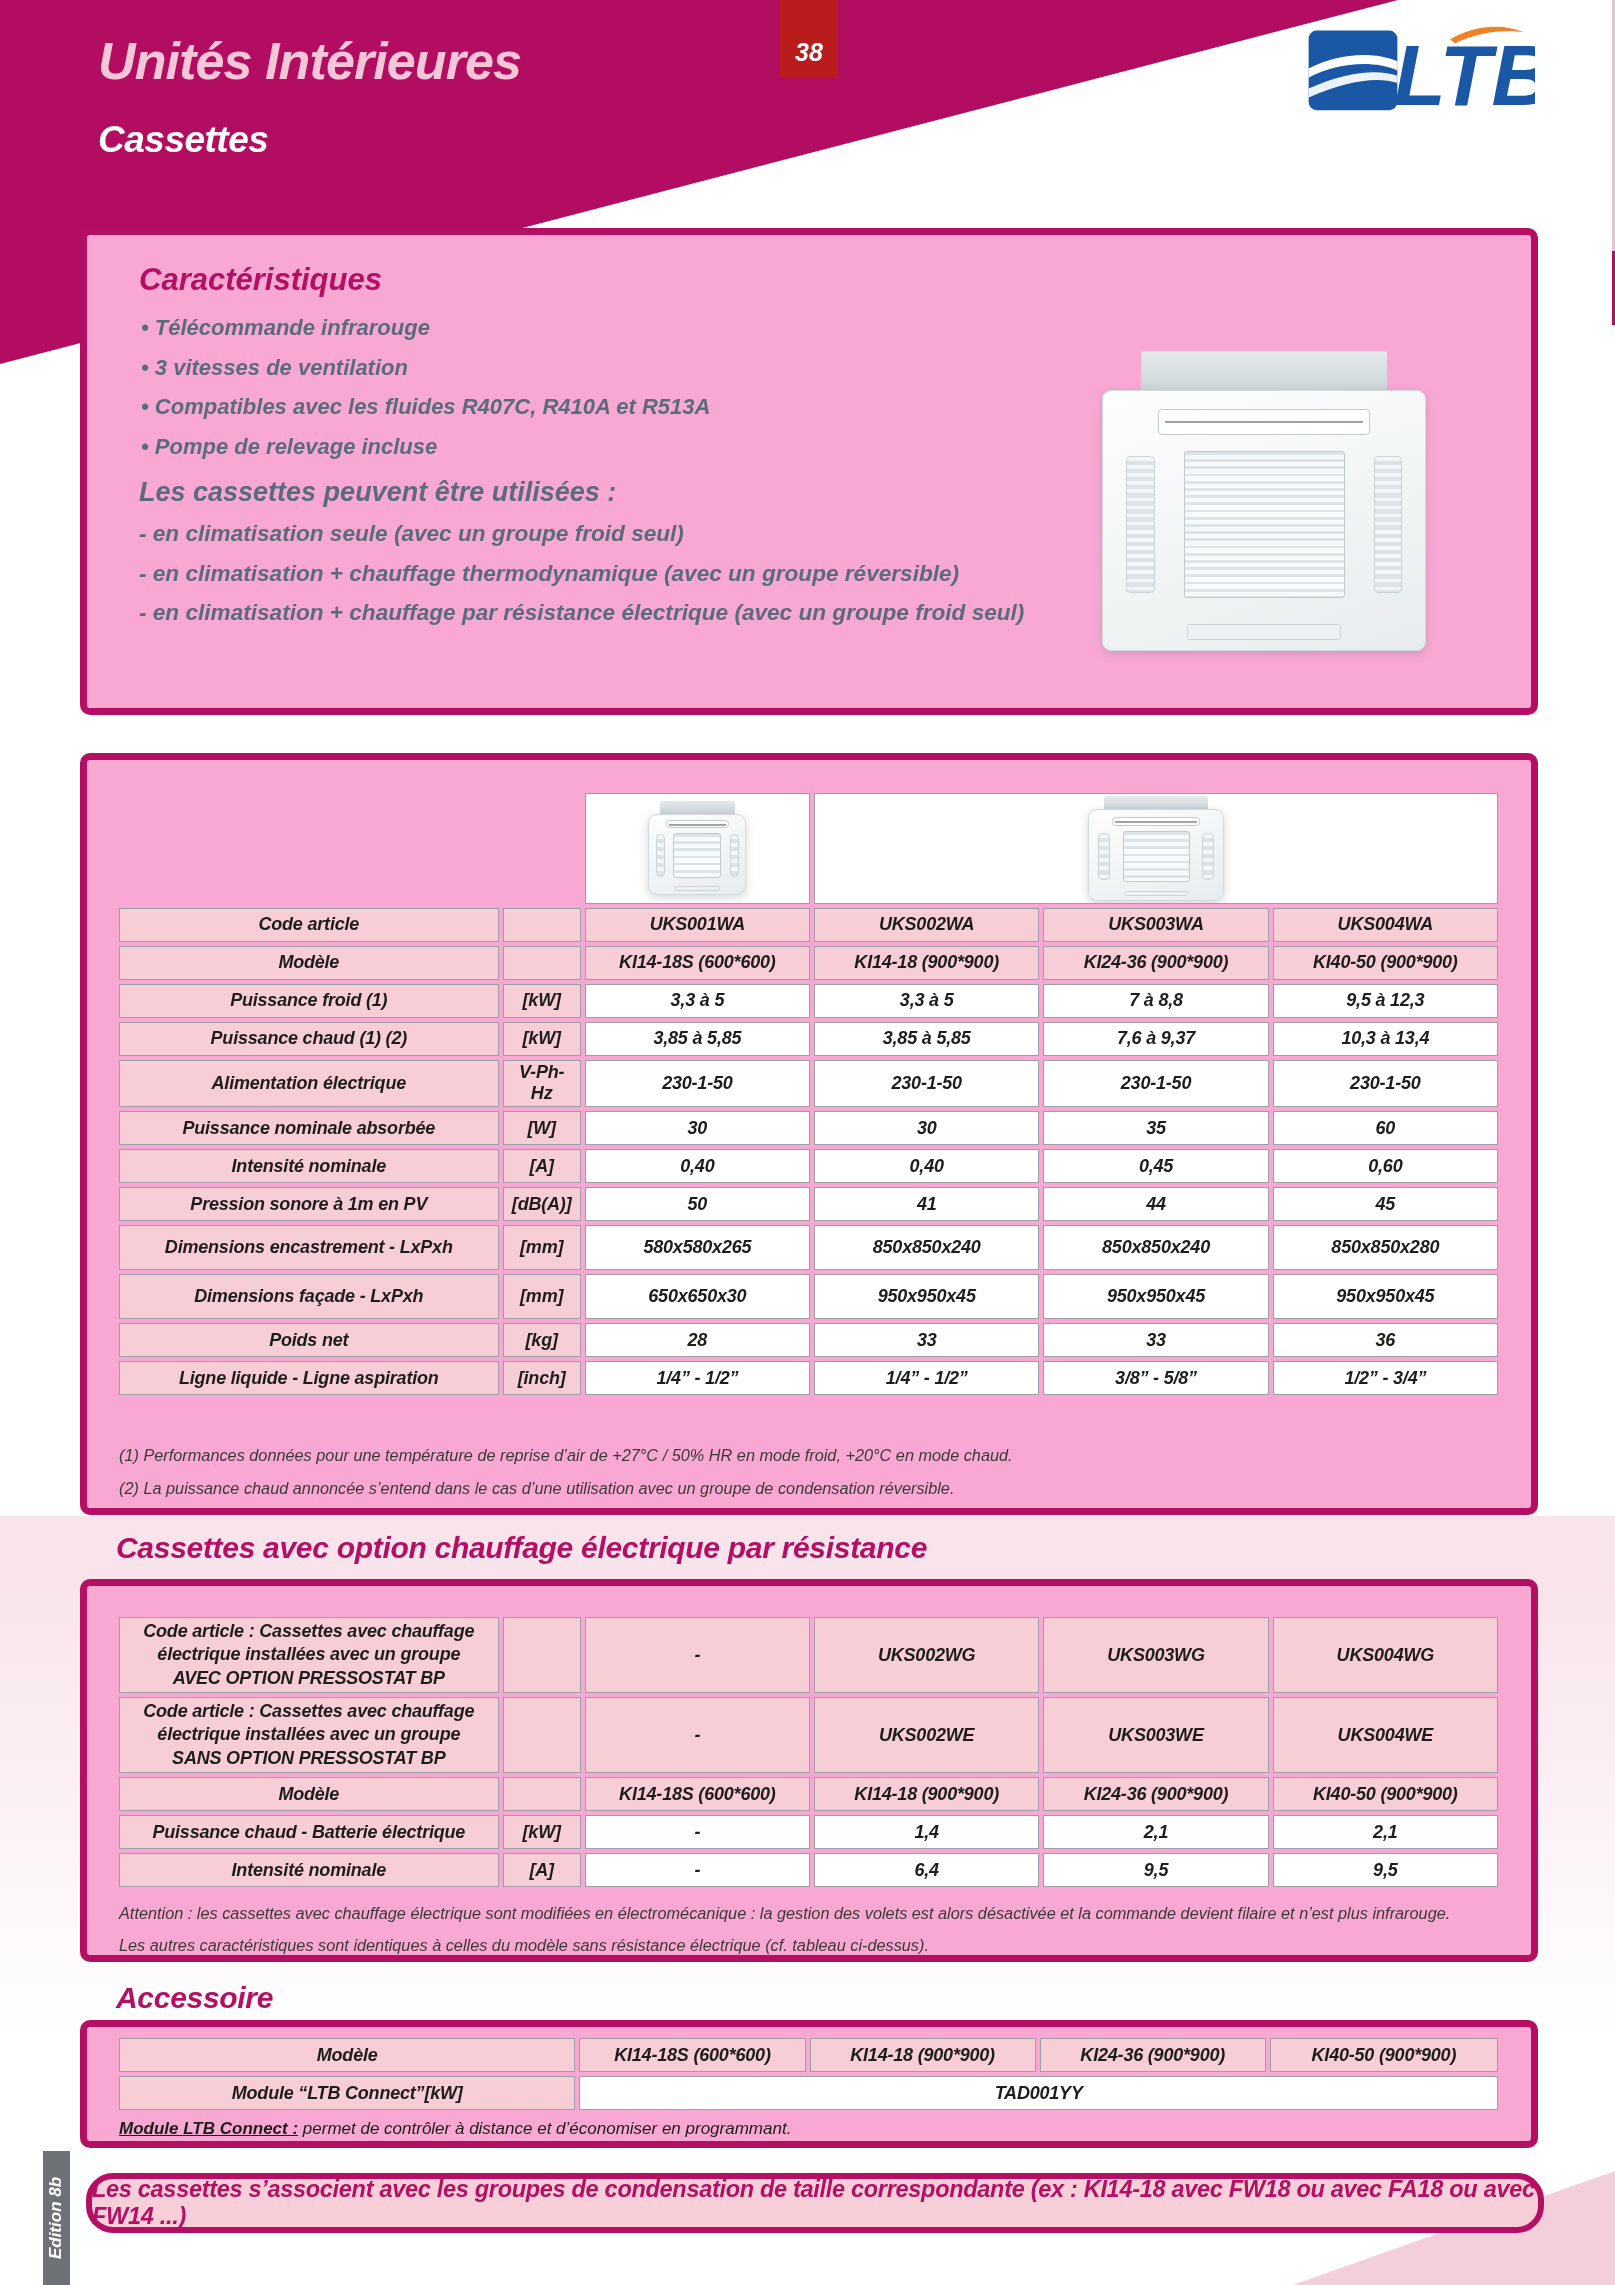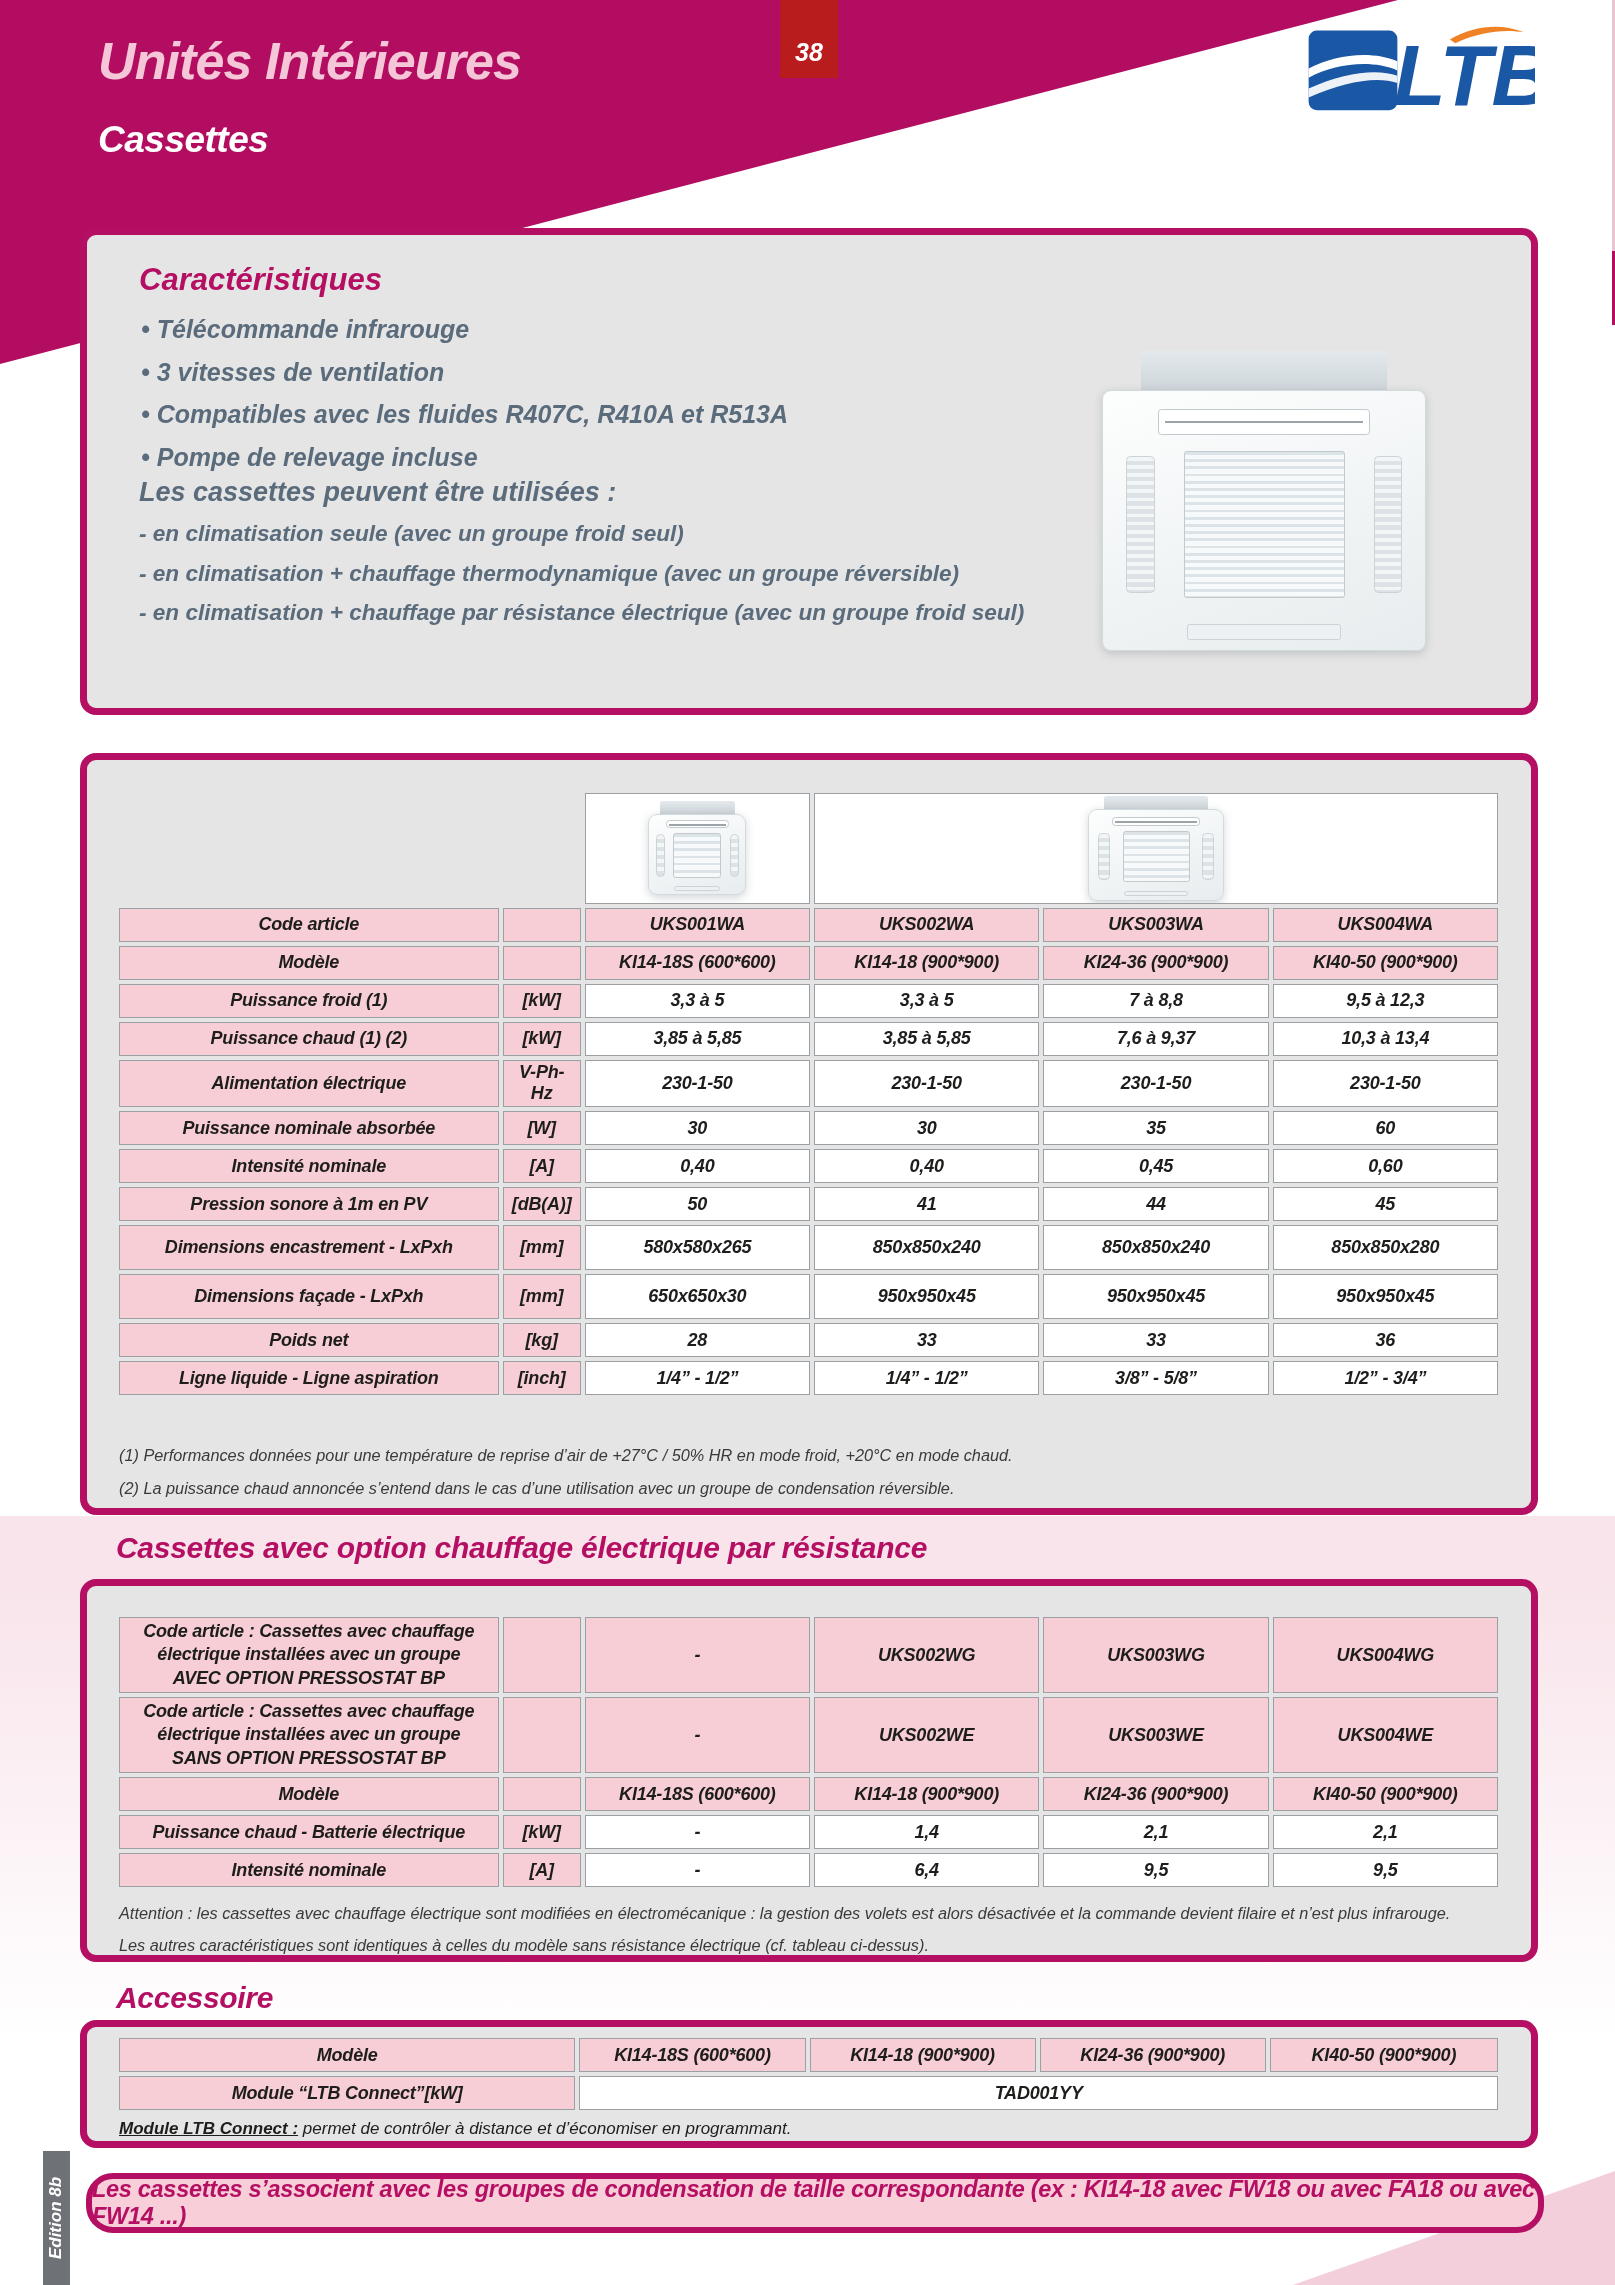--- a/index.html
+++ b/index.html
@@ -22,30 +22,30 @@
   .page-number-tab { position:absolute; left:780px; top:0; width:58px; height:78px; background:#b91c1c;
     display:flex; align-items:flex-end; justify-content:center; padding-bottom:11px; }
   .page-number-tab span { color:#ffffff; font-size:25px; font-weight:bold; font-style:italic; }
   .page-title { position:absolute; left:98px; top:31px; color:#f4c6d7; font-size:52px;
     font-weight:bold; font-style:italic; letter-spacing:-0.9px; }
   .page-subtitle { position:absolute; left:98px; top:119px; color:#ffffff; font-size:37px;
     font-weight:bold; font-style:italic; letter-spacing:-0.5px; }
   .logo { position:absolute; left:1305px; top:16.3px; width:230px; height:107px; }
 
   
-  .rbox { position:absolute; background:#e5e5e5; border:7.2px solid #b50f63; border-radius:16px; }
+  .rbox { position:absolute; background:#f9a8d4; border:7.2px solid #b50f63; border-radius:10px; }
   .box-features  { left:80px;  top:228px;  width:1458px; height:487px; }
   .box-main      { left:80px;  top:753px;  width:1458px; height:762px; }
   .box-electric  { left:80px;  top:1579px; width:1458px; height:383px; }
   .box-accessory { left:80px;  top:2020px; width:1458px; height:128px; }
 
   
   .feat-title { position:absolute; left:52px; top:27px; color:#b50f63; font-size:31px; font-weight:bold; font-style:italic; }
   .feat-list { position:absolute; left:54px; top:80px; }
-  .feat-list .bullet { color:#5a6b7c; font-size:25px; font-weight:bold; font-style:italic; margin-bottom:13.6px; }
+  .feat-list .bullet { color:#5a6b7c; font-size:22px; font-weight:bold; font-style:italic; margin-bottom:13.6px; }
   .feat-list .bullet::before { content:"• "; }
   .usage-title { position:absolute; left:52px; top:242px; color:#5a6b7c; font-size:27px; font-weight:bold; font-style:italic; }
   .usage-list { position:absolute; left:52px; top:286px; }
   .usage-list .usage { color:#5a6b7c; font-size:22.6px; font-weight:bold; font-style:italic; margin-bottom:13.6px; }
 
   
   .cassette { position:relative; }
   .cz-plenum { position:absolute; top:0; left:12%; width:76%; height:17%;
     background:linear-gradient(180deg,#e3e9ec,#c8d0d5); border-radius:2.7px; }
   .cz-face { position:absolute; bottom:0; left:0; width:100%; height:87%;

